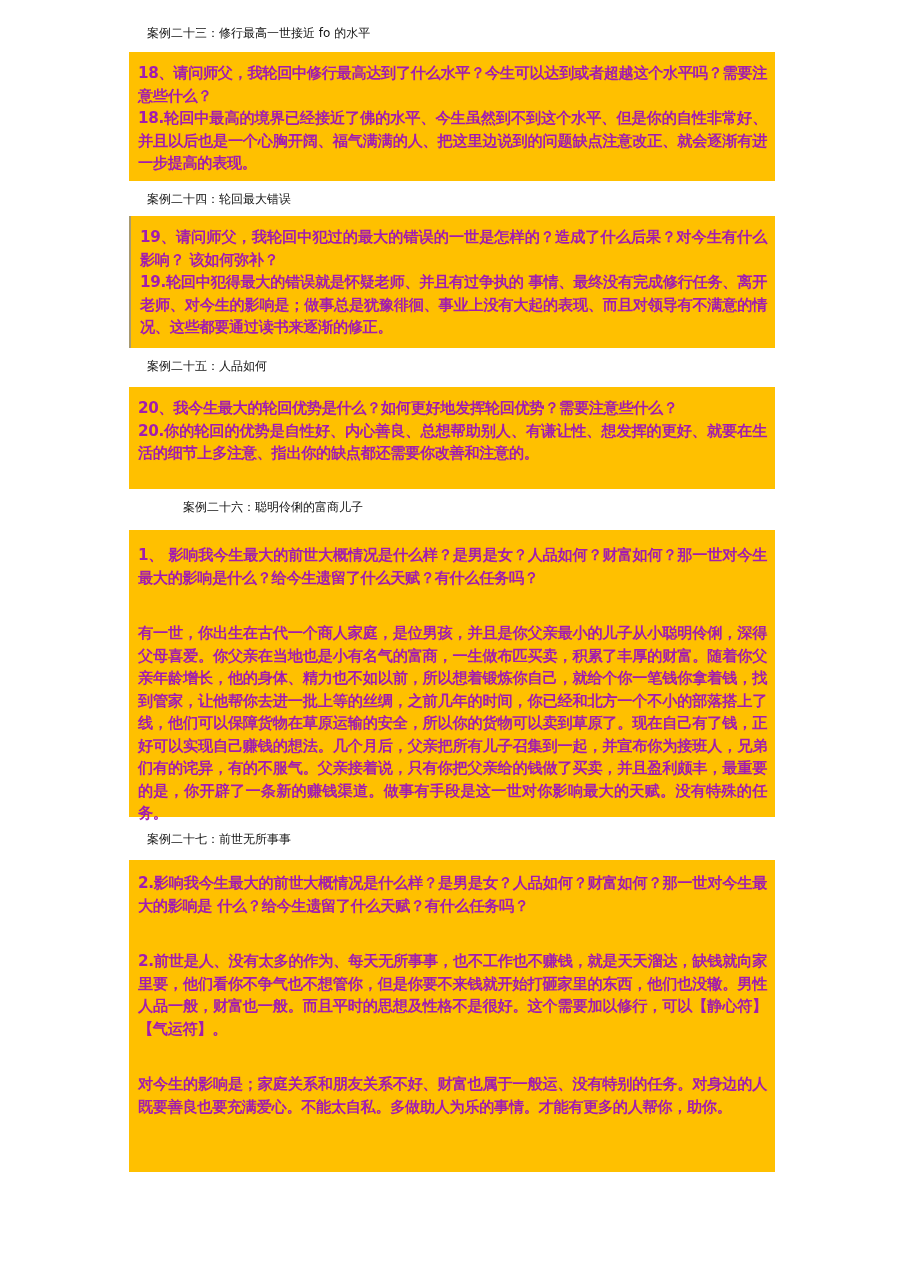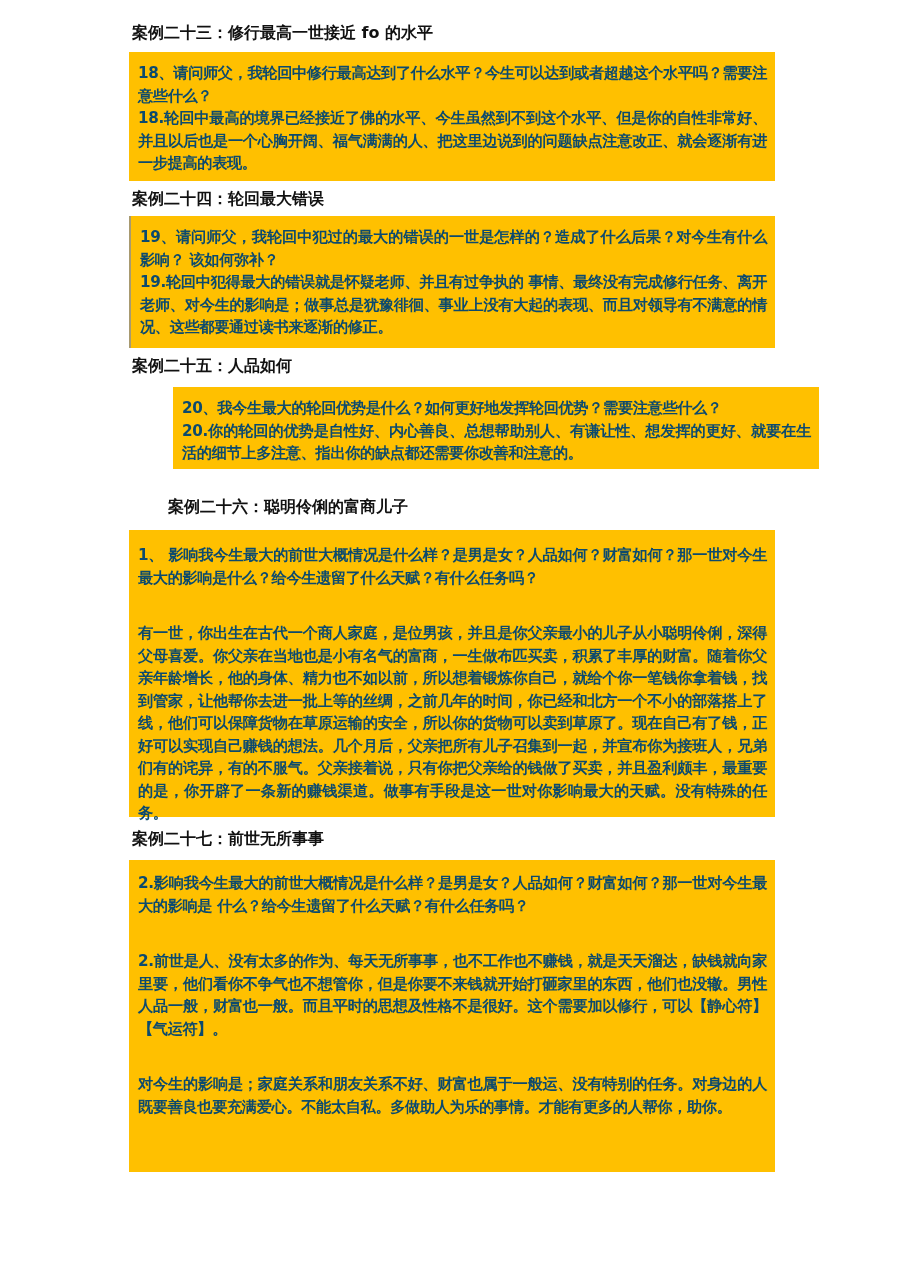--- a/index.html
+++ b/index.html
@@ -1,43 +1,43 @@
 <!DOCTYPE html>
 <html><head>
 <meta charset="utf-8">
 <style>
   html, body { margin: 0; padding: 0; background: #ffffff; }
   body { width: 904px; height: 1280px; position: relative; overflow: hidden;
          font-family: "DejaVu Sans", "Liberation Sans", sans-serif; color: #1a1a1a; }
-  .heading { position: absolute; left: 132px; font-size: 16px; line-height: 18px;
-             font-weight: bold; color: #111; white-space: nowrap; }
+  .heading { position: absolute; left: 147px; font-size: 12px; line-height: 18px;
+             font-weight: normal; color: #111; white-space: nowrap; }
   .box { position: absolute; left: 129px; width: 646px; background: #FFC000;
          box-sizing: border-box; padding: 10px 8px 8px 9px; }
   .box.left-rule { border-left: 2px solid #a89a70; }
   .box p { margin: 0; font-size: 15.2px; line-height: 22.5px; font-weight: bold;
-           color: #0c4a6e; letter-spacing: -0.35px; text-align: justify; }
+           color: #a21caf; letter-spacing: -0.35px; text-align: justify; }
   .box p.gap { margin-top: 33px; }
 </style>
 </head>
 <body>
 
 <div class="heading" style="top:24px;">案例二十三：修行最高一世接近 fo 的水平</div>
 <div class="box" style="top:52px;height:129px;">
   <p>18、请问师父，我轮回中修行最高达到了什么水平？今生可以达到或者超越这个水平吗？需要注意些什么？</p>
   <p>18.轮回中最高的境界已经接近了佛的水平、今生虽然到不到这个水平、但是你的自性非常好、并且以后也是一个心胸开阔、福气满满的人、把这里边说到的问题缺点注意改正、就会逐渐有进一步提高的表现。</p>
 </div>
 
 <div class="heading" style="top:190px;">案例二十四：轮回最大错误</div>
 <div class="box left-rule" style="top:216px;height:132px;">
   <p>19、请问师父，我轮回中犯过的最大的错误的一世是怎样的？造成了什么后果？对今生有什么影响？ 该如何弥补？</p>
   <p>19.轮回中犯得最大的错误就是怀疑老师、并且有过争执的 事情、最终没有完成修行任务、离开老师、对今生的影响是；做事总是犹豫徘徊、事业上没有大起的表现、而且对领导有不满意的情况、这些都要通过读书来逐渐的修正。</p>
 </div>
 
 <div class="heading" style="top:357px;">案例二十五：人品如何</div>
-<div class="box" style="top:387px;height:82px;margin-left:44px;">
+<div class="box" style="top:387px;height:102px;">
   <p>20、我今生最大的轮回优势是什么？如何更好地发挥轮回优势？需要注意些什么？</p>
   <p>20.你的轮回的优势是自性好、内心善良、总想帮助别人、有谦让性、想发挥的更好、就要在生活的细节上多注意、指出你的缺点都还需要你改善和注意的。</p>
 </div>
 
 <div class="heading" style="top:498px;margin-left:36px;">案例二十六：聪明伶俐的富商儿子</div>
 <div class="box" style="top:530px;height:287px;padding-top:14px;">
   <p>1、 影响我今生最大的前世大概情况是什么样？是男是女？人品如何？财富如何？那一世对今生最大的影响是什么？给今生遗留了什么天赋？有什么任务吗？</p>
   <p class="gap">有一世，你出生在古代一个商人家庭，是位男孩，并且是你父亲最小的儿子从小聪明伶俐，深得父母喜爱。你父亲在当地也是小有名气的富商，一生做布匹买卖，积累了丰厚的财富。随着你父亲年龄增长，他的身体、精力也不如以前，所以想着锻炼你自己，就给个你一笔钱你拿着钱，找到管家，让他帮你去进一批上等的丝绸，之前几年的时间，你已经和北方一个不小的部落搭上了线，他们可以保障货物在草原运输的安全，所以你的货物可以卖到草原了。现在自己有了钱，正好可以实现自己赚钱的想法。几个月后，父亲把所有儿子召集到一起，并宣布你为接班人，兄弟们有的诧异，有的不服气。父亲接着说，只有你把父亲给的钱做了买卖，并且盈利颇丰，最重要的是，你开辟了一条新的赚钱渠道。做事有手段是这一世对你影响最大的天赋。没有特殊的任务。</p>
 </div>
 

